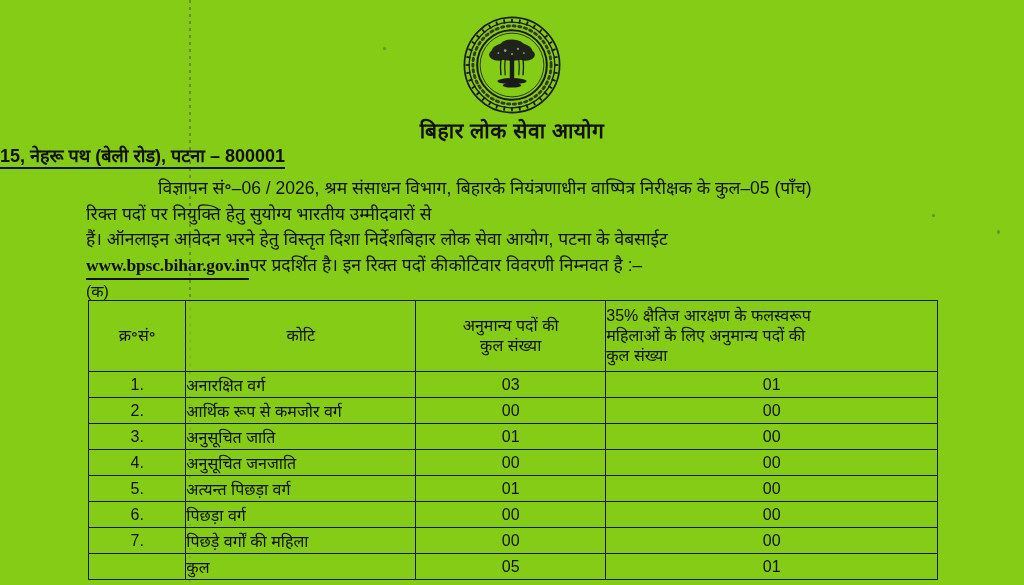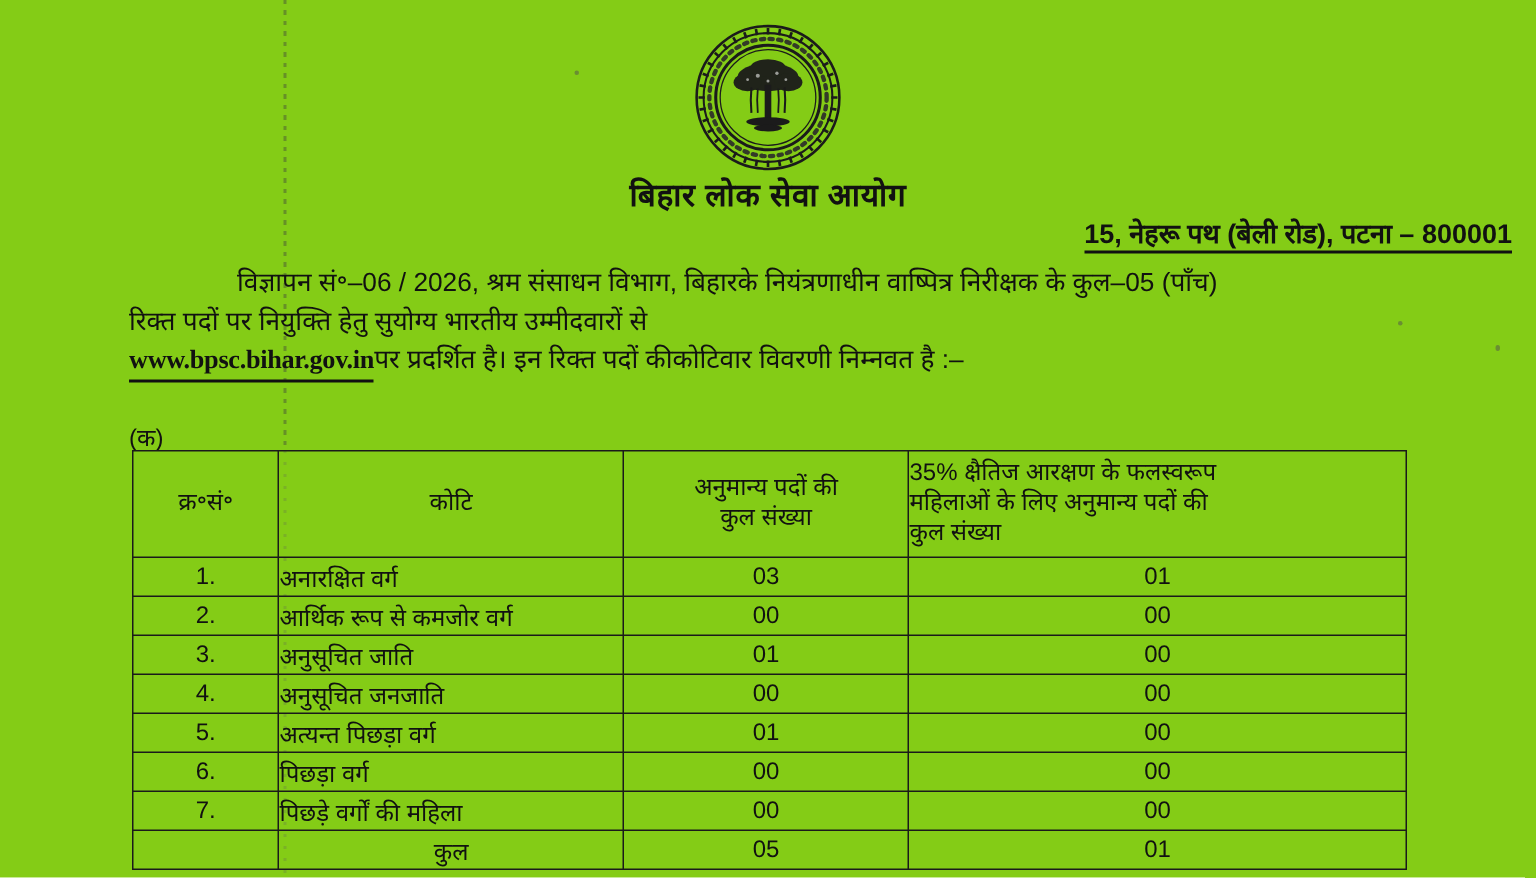--- a/index.html
+++ b/index.html
@@ -84,21 +84,21 @@
     text-align: center;
     font-size: 21px;
     font-weight: 700;
     letter-spacing: 0.5px;
     line-height: 1.15;
   }
   .org-address {
     position: absolute;
     left: 0; right: 16px;
     top: 146px;
-    text-align: right;
+    text-align: left;
     font-size: 18px;
     font-weight: 700;
     line-height: 1.15;
   }
   .org-address span {
     border-bottom: 2px solid #111;
     padding-bottom: 1px;
   }
 
   
@@ -168,21 +168,21 @@
   }
   .th-women > span { display: block; }
   .th-women > span:last-child { text-align: left; }
 
   table.reserv tbody td { height: 25px; }
   .c-sno   { text-align: center; width: 86px; font-weight: 700; font-size: 15px; }
   .c-kind  { text-align: left; padding-left: 10px; width: 203px; }
   .c-total { text-align: center; width: 168px; font-size: 15px; }
   .c-women { text-align: center; font-size: 15px; }
 
-  .total-row .c-kind { text-align: center; padding-left: 0; font-weight: 400; }
+  .total-row .c-kind { text-align: left; padding-left: 0; font-weight: 400; }
   .total-row td { font-weight: 700; }
   .total-row .c-kind { font-weight: 400; }
 
   
 </style>
 </head>
 <body>
 
 <div class="page">
 
@@ -287,20 +287,24 @@
 
   <div class="body-block">
     <div class="line-justify">
       <span style="display:inline-block;width:72px;"></span>
       <span>विज्ञापन सं॰–06 / 2026, श्रम संसाधन विभाग, बिहार</span>
       <span>के नियंत्रणाधीन वाष्पित्र निरीक्षक के कुल–05 (पाँच)</span>
     </div>
     <div class="line-justify">
       <span>रिक्त पदों पर नियुक्ति हेतु सुयोग्य भारतीय उम्मीदवारों से</span>
     </div>
+    <div class="line-justify">
+      <span>हैं। ऑनलाइन आवेदन भरने हेतु विस्तृत दिशा निर्देश</span>
+      <span>बिहार लोक सेवा आयोग, पटना के वेबसाईट</span>
+    </div>
     <div class="line-justify" style="padding-right:118px;">
       <span class="site-link">www.bpsc.bihar.gov.in</span>
       <span>पर प्रदर्शित है। इन रिक्त पदों की</span>
       <span>कोटिवार विवरणी निम्नवत है :–</span>
     </div>
   </div>
 
   <div class="section-label">(क)</div>
 
   <div class="tbl-wrap">

